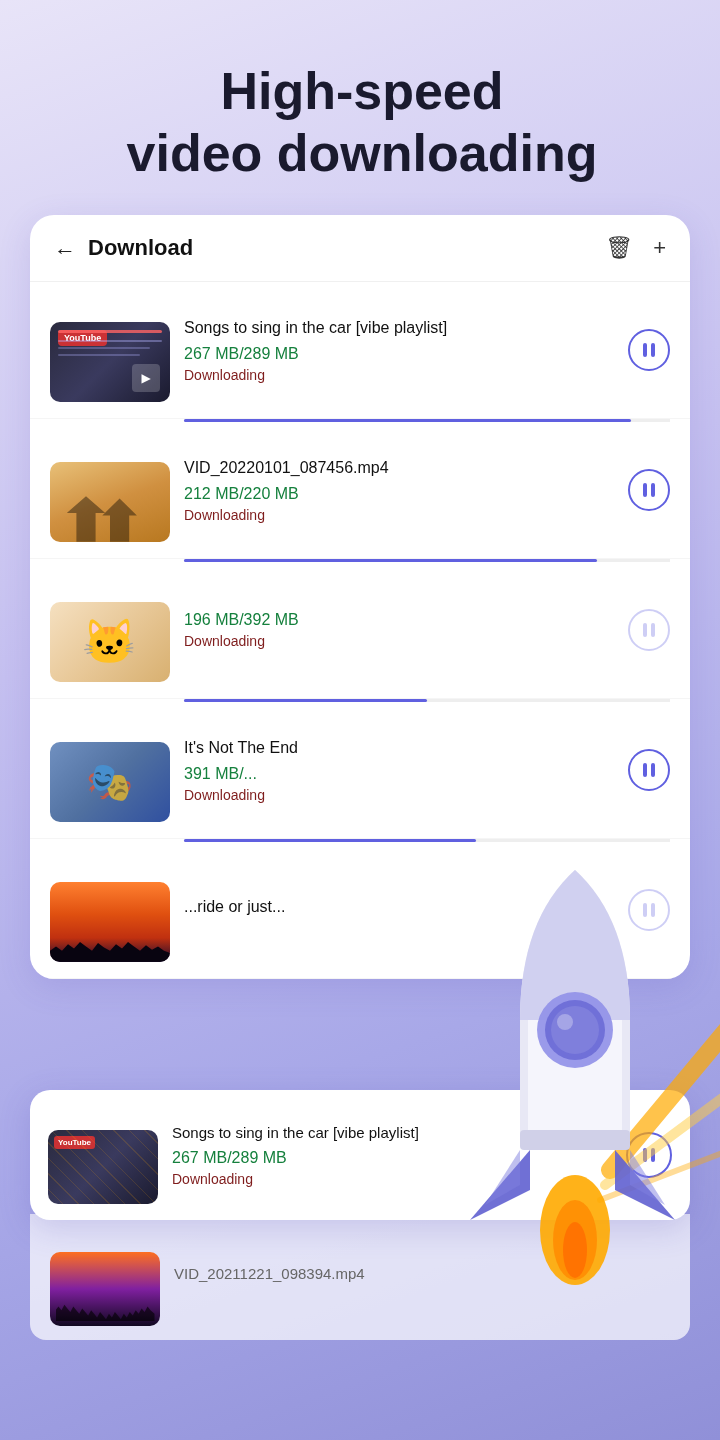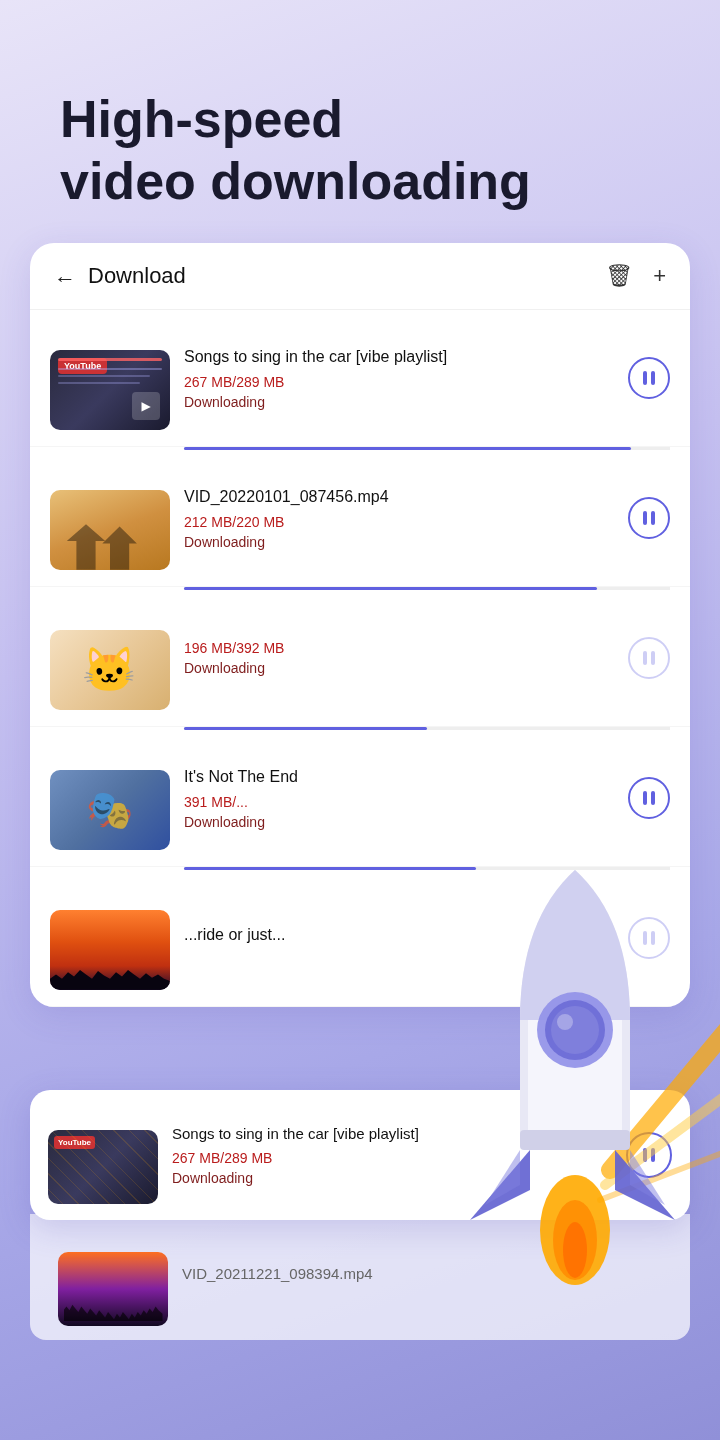--- a/index.html
+++ b/index.html
@@ -9,21 +9,21 @@
       min-height: 1440px;
       background: linear-gradient(160deg, #e8e4f8 0%, #c5c0f0 40%, #a8a8e8 70%, #9090d8 100%);
       font-family: -apple-system, 'Helvetica Neue', Arial, sans-serif;
       overflow: hidden;
       position: relative;
     }
 
     
     .hero-section {
       padding: 60px 56px 30px 60px;
-      margin-top: 28px;
+      text-align: center;
     }
     .hero-title {
       font-size: 52px;
       font-weight: 800;
       color: #1a1a2e;
       line-height: 1.2;
     }
 
     
     .download-card {
@@ -44,21 +44,21 @@
       border-bottom: 1px solid #f0f0f0;
     }
     .back-icon {
       font-size: 22px;
       color: #222;
       cursor: pointer;
       margin-right: 12px;
     }
     .card-title {
       font-size: 22px;
-      font-weight: 400;
+      font-weight: 700;
       color: #111;
       flex: 1;
     }
     .header-icons {
       display: flex;
       gap: 20px;
     }
     .header-icon {
       font-size: 22px;
       color: #333;
@@ -124,22 +124,22 @@
       padding: 0 14px;
     }
     .item-title {
       font-size: 16px;
       font-weight: 400;
       color: #111;
       line-height: 1.35;
       margin-bottom: 6px;
     }
     .item-size {
-      font-size: 14px;
-      color: #b91c1c;
+      font-size: 16px;
+      color: #15803d;
       margin-bottom: 4px;
     }
     .item-status {
       font-size: 14px;
       color: #7f1d1d;
       font-weight: 500;
     }
 
     .pause-btn {
       width: 42px;
@@ -357,21 +357,21 @@
     <div class="item-status">Downloading</div>
   </div>
   <div class="pause-btn" style="width:46px;height:46px;">
     <div class="pause-icon">
       <div class="pause-bar"></div>
       <div class="pause-bar"></div>
     </div>
   </div>
 </div>
 
-<div style="position:absolute;bottom:100px;left:30px;right:30px;background:rgba(255,255,255,0.7);border-radius:0 0 16px 16px;padding:14px 28px;display:flex;align-items:center;z-index:8;">
+<div style="position:absolute;bottom:100px;left:30px;right:30px;background:rgba(255,255,255,0.7);border-radius:0 0 16px 16px;padding:14px 20px;display:flex;align-items:center;z-index:8;">
   <div class="item-thumbnail thumb-concert" style="width:110px;height:74px;border-radius:10px;overflow:hidden;flex-shrink:0;background:linear-gradient(180deg,#ff7020,#8020a0,#100820);">
     <div style="width:100%;height:100%;display:flex;align-items:flex-end;justify-content:center;padding-bottom:5px;">
       <div style="width:90%;height:18px;background:rgba(0,0,0,0.6);clip-path:polygon(0 100%,0 40%,3% 20%,6% 40%,9% 10%,12% 30%,15% 50%,18% 20%,21% 40%,24% 60%,27% 30%,30% 50%,33% 70%,36% 40%,39% 60%,42% 80%,45% 50%,48% 70%,51% 90%,54% 60%,57% 80%,60% 50%,63% 70%,66% 90%,69% 60%,72% 80%,75% 50%,78% 70%,81% 40%,84% 60%,87% 30%,90% 50%,93% 20%,96% 40%,100% 60%,100% 100%);"></div>
     </div>
   </div>
   <div class="item-info" style="padding:0 14px;flex:1;">
     <div class="item-title" style="font-size:15px;color:#666;">VID_20211221_098394.mp4</div>
   </div>
 </div>
 

